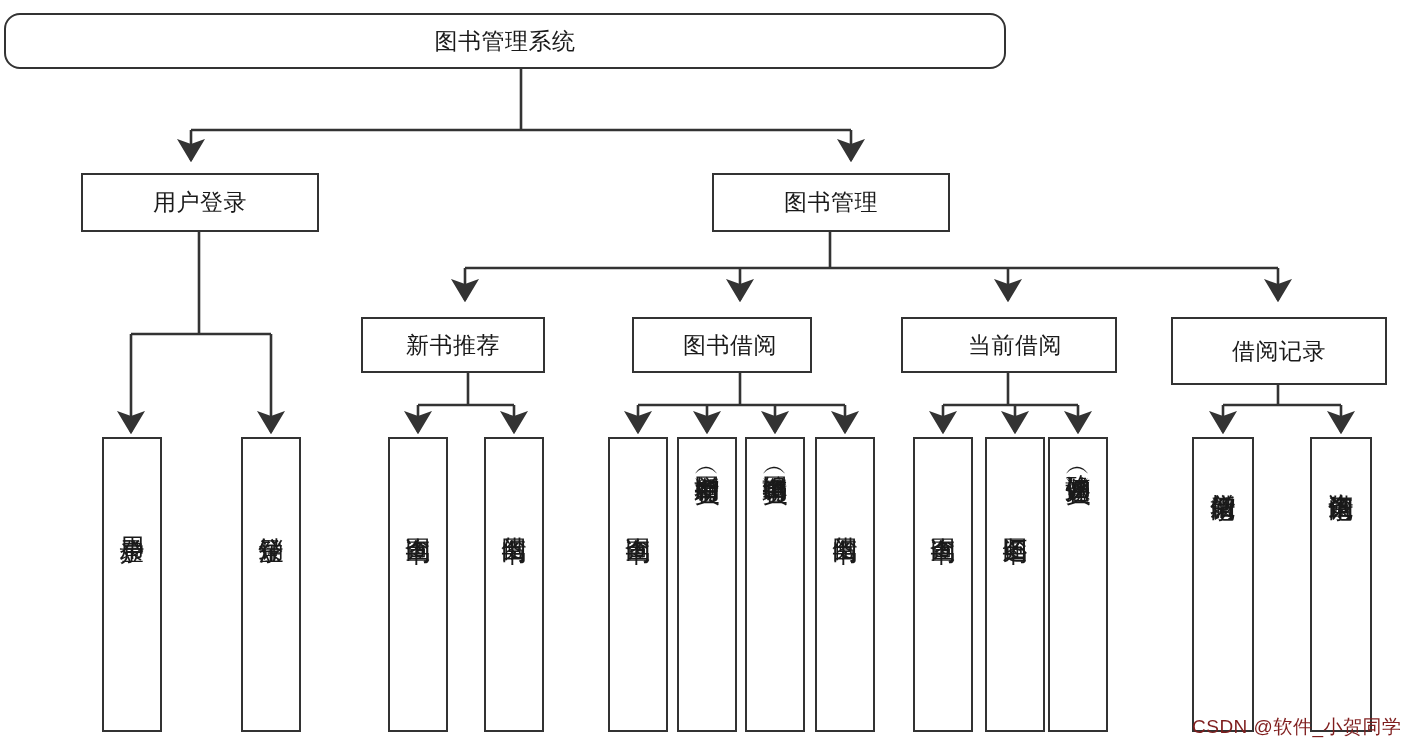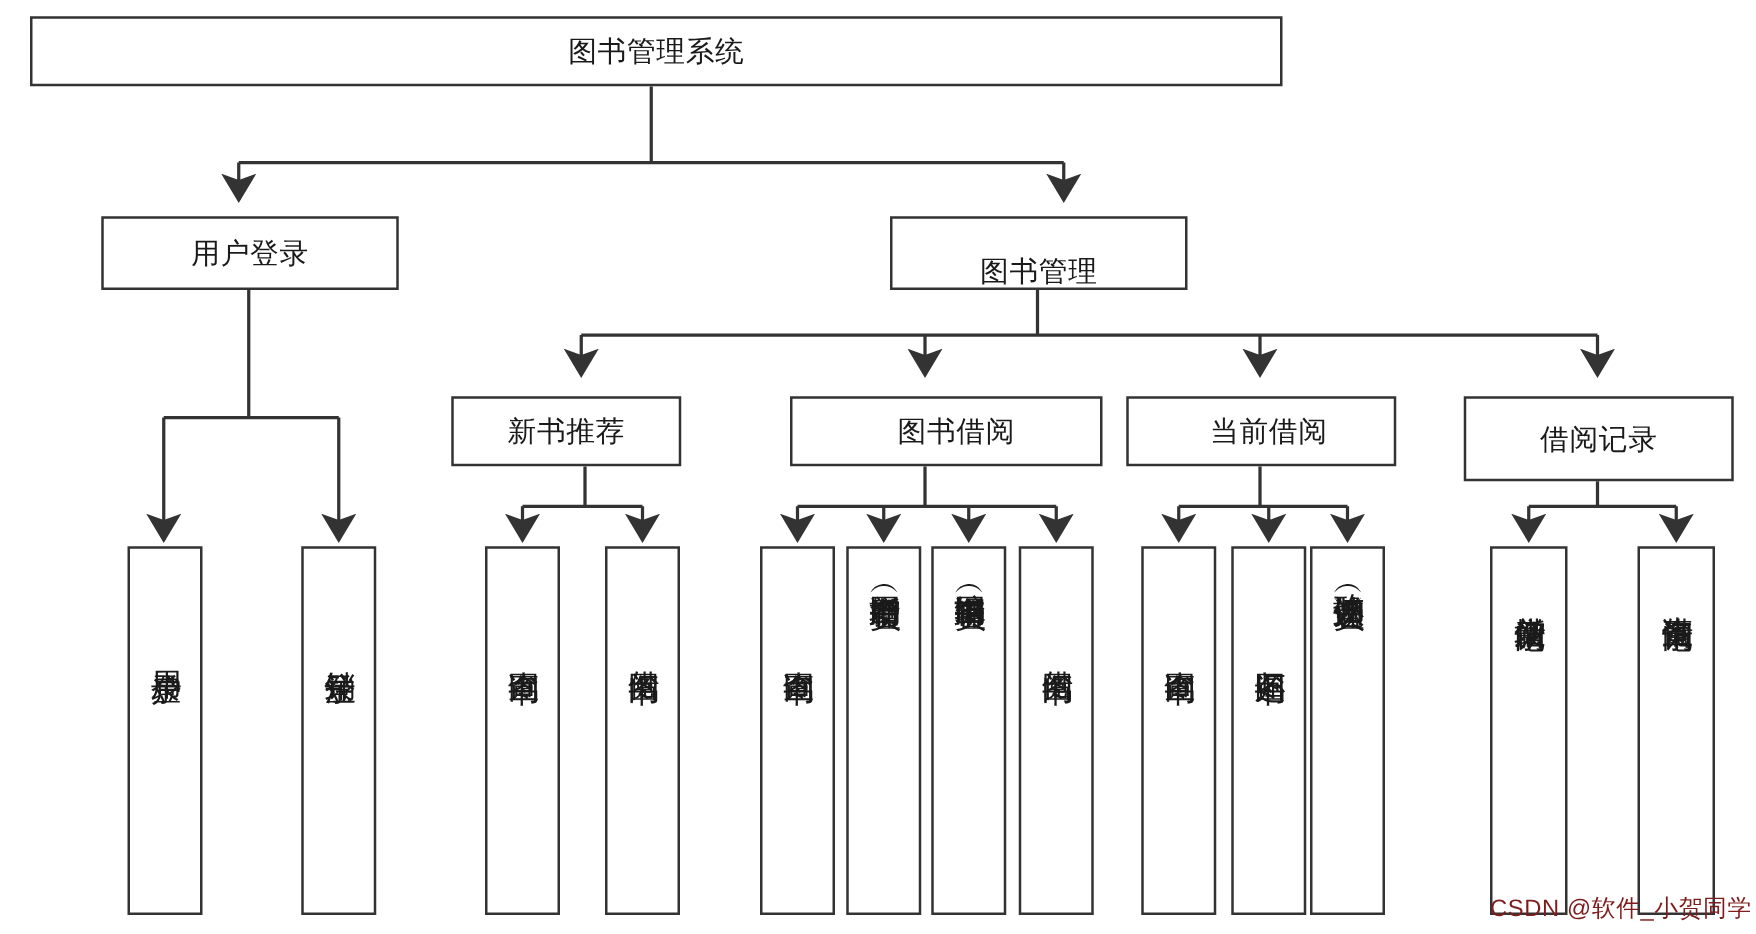--- a/index.html
+++ b/index.html
@@ -137,37 +137,37 @@
     </g>
 
     <g stroke="#333333" stroke-width="2.6" fill="none">
       <path d="M 1278 373 L 1278 405"></path>
       <path d="M 1223 405 L 1341 405"></path>
       <path d="M 1223 405 L 1223 432" marker-end="url(#arrow)"></path>
       <path d="M 1341 405 L 1341 432" marker-end="url(#arrow)"></path>
     </g>
   </svg>
 
-  <div class="node-box horizontal" style="left:24px; top:13px; width:1002px; height:56px;">
+  <div class="node-box horizontal" style="left:4px; top:13px; width:1002px; height:56px;border-radius:16px;">
     <span class="node-label">图书管理系统</span>
   </div>
 
   <div class="node-box horizontal" style="left:81px; top:173px; width:238px; height:59px;">
     <span class="node-label">用户登录</span>
   </div>
 
-  <div class="node-box horizontal" style="left:712px; top:173px; width:238px; height:59px;align-items:flex-end;">
+  <div class="node-box horizontal" style="left:712px; top:173px; width:238px; height:59px;">
     <span class="node-label">图书管理</span>
   </div>
 
   <div class="node-box horizontal" style="left:361px; top:317px; width:184px; height:56px;">
     <span class="node-label">新书推荐</span>
   </div>
 
-  <div class="node-box horizontal" style="left:632px; top:317px; width:250px; height:56px;padding-left:16px;">
+  <div class="node-box horizontal" style="left:632px; top:317px; width:180px; height:56px;padding-left:16px;">
     <span class="node-label">图书借阅</span>
   </div>
 
   <div class="node-box horizontal" style="left:901px; top:317px; width:216px; height:56px;padding-left:12px;">
     <span class="node-label">当前借阅</span>
   </div>
 
   <div class="node-box horizontal" style="left:1171px; top:317px; width:216px; height:68px;">
     <span class="node-label">借阅记录</span>
   </div>

